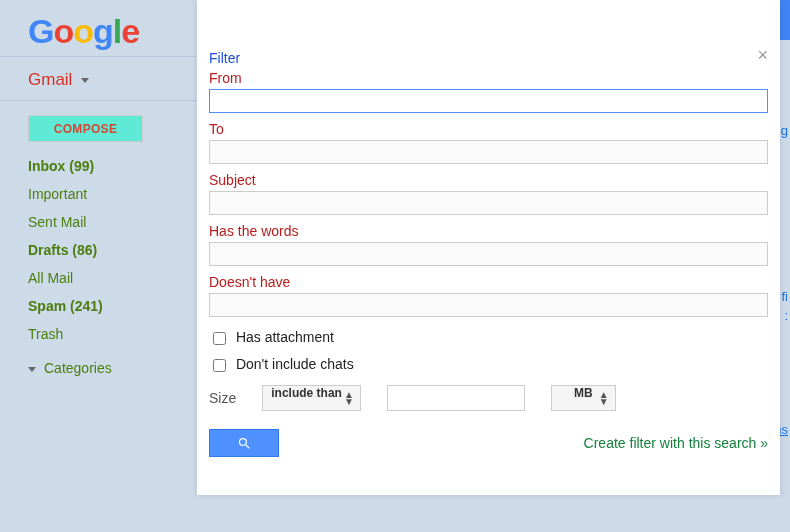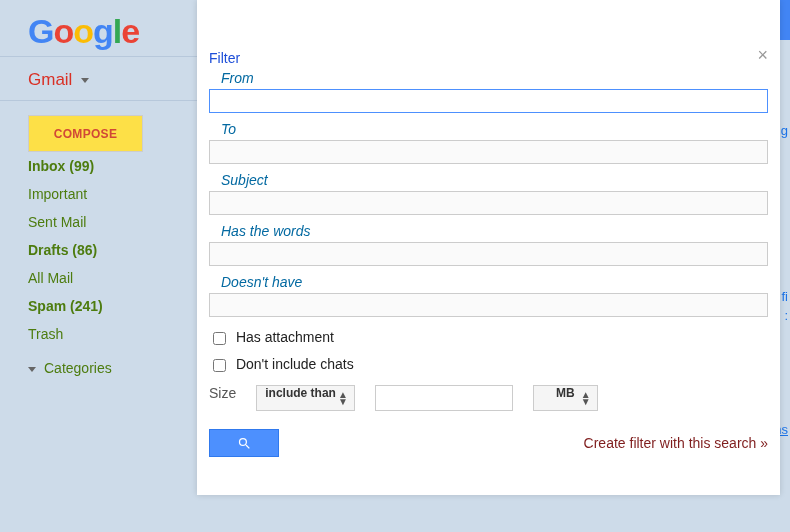--- a/index.html
+++ b/index.html
@@ -47,22 +47,22 @@
     vertical-align: middle;
   }
   .divider2 {
     position: absolute;
     top: 100px; left:0; width:197px;
     border-top:1px solid #b7c8db;
   }
   .compose {
     position:absolute;
     left:28px; top:115px;
-    width:115px; height:37px;
-    background:#fde047;
+    width:115px; height:27px;
+    background:#5eead4;
     border:1px solid #ccc;
     font-size:12px; font-weight:bold;
     color:#d14836;
     letter-spacing:0.3px;
     cursor:pointer;
   }
   .nav {
     position:absolute;
     left:28px; top:152px;
     width:160px;
@@ -107,21 +107,21 @@
     color:#777;
     position:relative;
   }
   .close {
     position:absolute;
     right:12px; top:6px;
     font-size:18px; color:#999;
     cursor:pointer;
     line-height:1;
   }
-  .flabel { margin:4px 0 3px 12px; color:#0369a1; font-size:14px;font-style:italic;}
+  .flabel { margin:4px 0 3px 0; color:#b91c1c; font-size:14px;}
   .panel-body .title { color:#1d4ed8; }
   .finput {
     width:100%;
     height:24px;
     border:1px solid #ccc;
     background:#fafafa;
     padding:2px 4px;
     font-size:13px;
   }
   .finput.focus {
@@ -129,22 +129,22 @@
     background:#fff;
   }
   .checkrow {
     margin:8px 0 4px 0;
     font-size:14px; color:#222;
   }
   .checkrow input { vertical-align:middle; margin-right:6px;}
   .sizerow {
     margin-top:10px;
     display:flex;
-    align-items:flex-start;
-    gap:20px;
+    align-items:center;
+    gap:26px;
   }
   .sizerow .sizelabel { color:#555; font-size:14px;}
   .select {
     height:26px;
     border:1px solid #ccc;
     background:#f5f5f5;
     font-size:12px; font-weight:bold;
     color:#333;
     padding:0 18px 0 8px;
     position:relative;
@@ -166,21 +166,21 @@
   }
   .searchbtn {
     width:70px; height:28px;
     background:#4d90fe;
     border:1px solid #3079ed;
     display:flex; align-items:center; justify-content:center;
     cursor:pointer;
   }
   .searchbtn svg { fill:#fff; }
   .createlink {
-    color:#7f1d1d;
+    color:#15803d;
     font-size:14px;
     cursor:pointer;
   }
   .bg-hint {
     position:absolute;
     right:2px;
     font-size:13px;
     color:#1a73e8;
   }
 </style>

